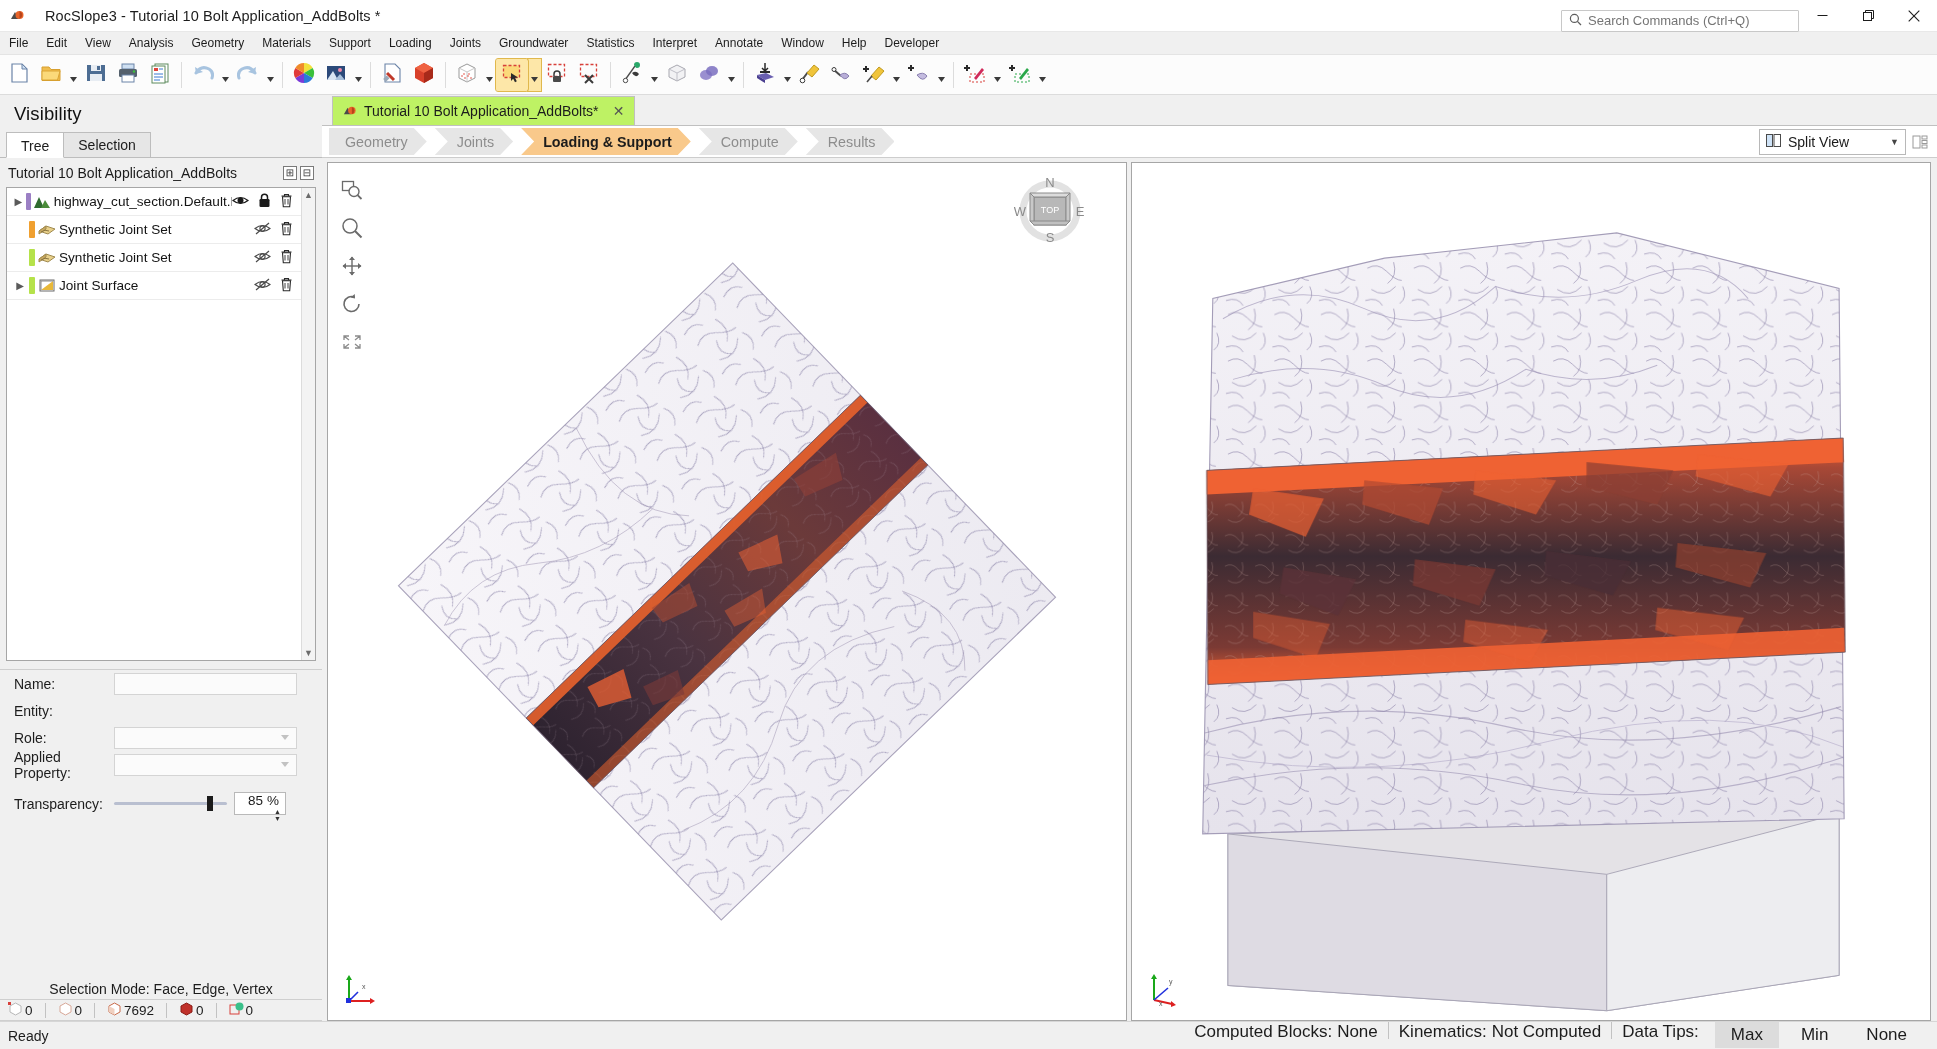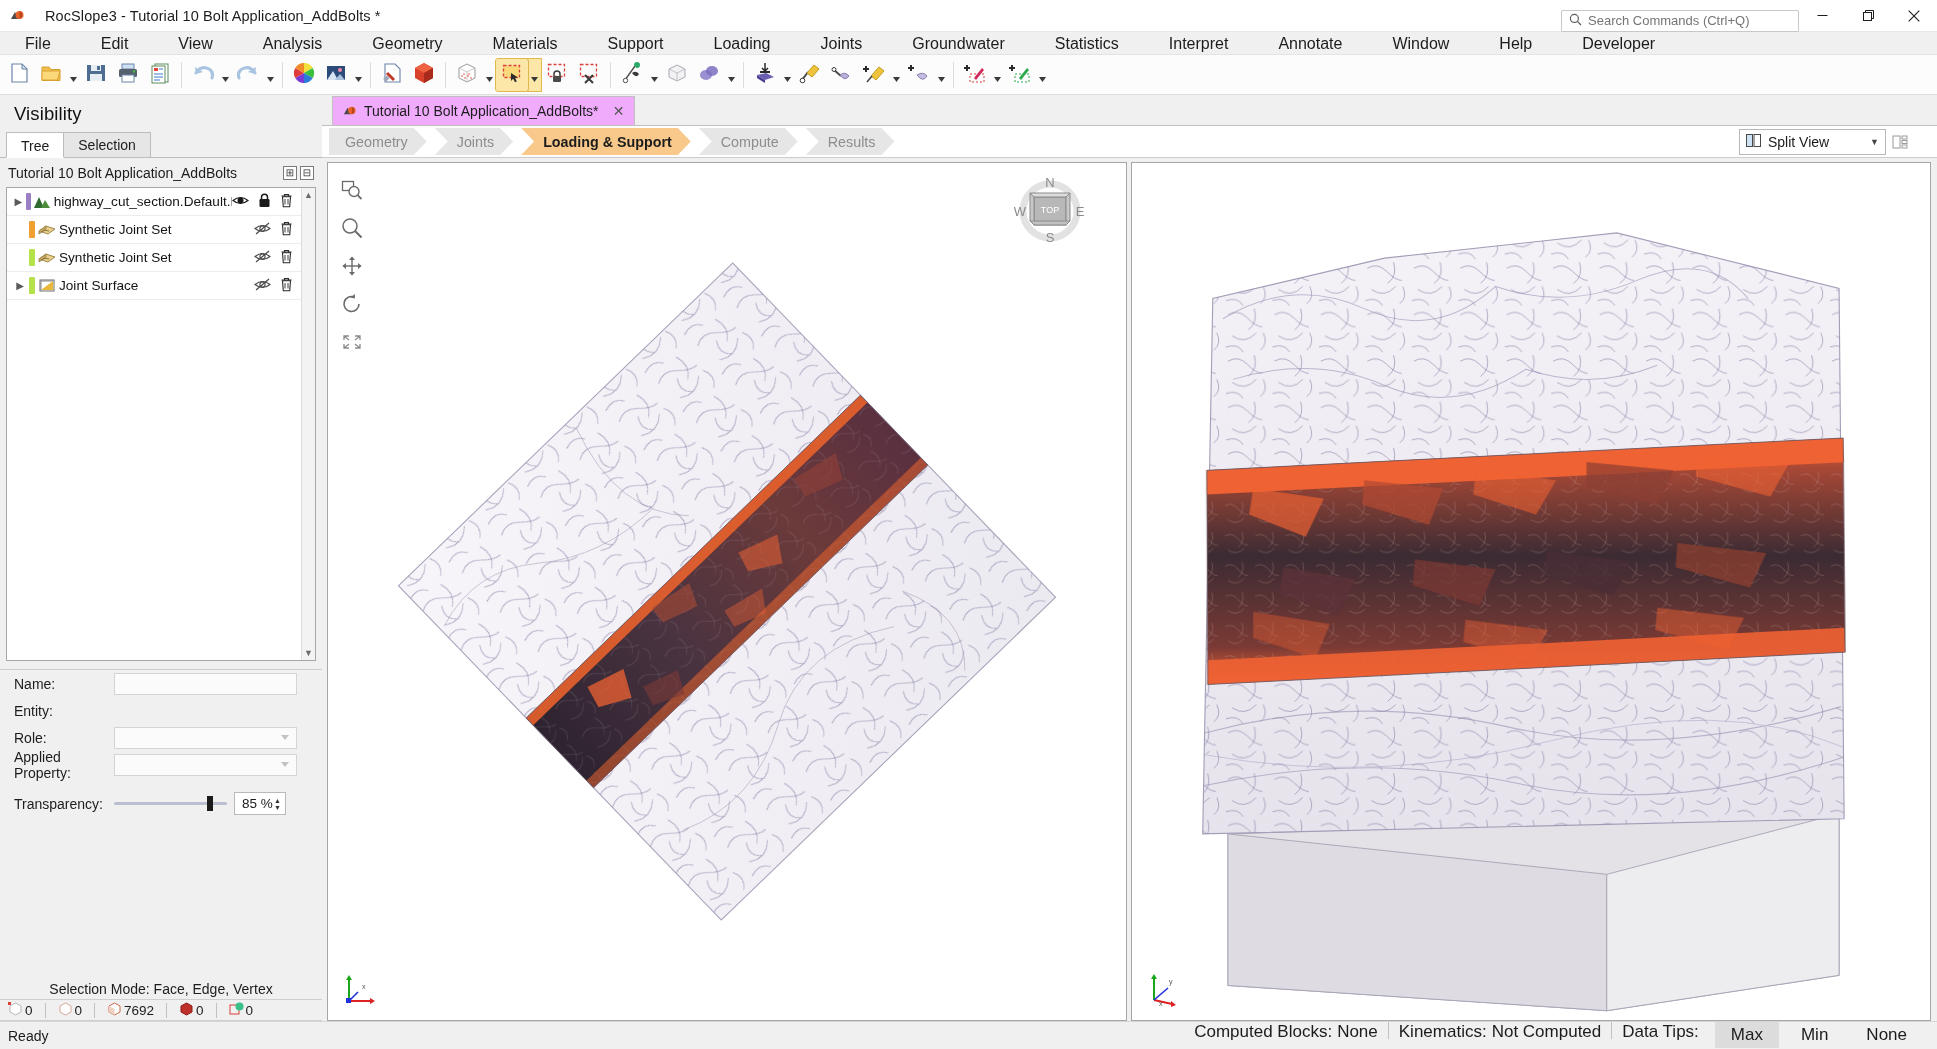--- a/index.html
+++ b/index.html
@@ -27,21 +27,21 @@
     border:0;outline:0;font-size:13px;color:#777;font-family:"Liberation Sans",sans-serif;
     background:transparent;width:190px;
   }
   .wbtn{ width:46px;height:32px;display:flex;align-items:center;justify-content:center;}
 
   
   .menubar{
     height:23px;display:flex;align-items:center;background:#f0f0f0;flex:0 0 23px;
     border-bottom:1px solid #e4e4e4;
   }
-  .menu-item{ padding:0 25px;font-size:16px;color:#1c1c1c;line-height:23px;height:23px;cursor:default;}
+  .menu-item{ padding:0 9px;font-size:12px;color:#1c1c1c;line-height:23px;height:23px;cursor:default;}
 
   
   .toolbar{
     height:40px;display:flex;align-items:center;background:#fcfcfc;flex:0 0 40px;
     border-bottom:1px solid #dcdcdc;padding-left:3px;
   }
   .tb{ width:32px;height:32px;display:flex;align-items:center;justify-content:center;position:relative;border-radius:2px;}
   .tb.sel{ background:#fde7a8; outline:1px solid #e0b84d;}
   .tb-caret{ width:13px;height:32px;display:flex;align-items:flex-end;justify-content:center;padding-bottom:9px;}
   .tb-caret.sel{ background:#fde7a8; outline:1px solid #e0b84d;}
@@ -80,46 +80,46 @@
 
   .props{ flex:0 0 352px;background:#f0f0f0;border-top:1px solid #cfcfcf;margin-top:8px;display:flex;flex-direction:column;}
   .props .panel-title{ padding:9px 0 10px 14px;}
   .prow{ display:flex;align-items:center;height:27px;padding-left:14px;}
   .plabel{ width:100px;font-size:14px;color:#1c1c1c;}
   .pinput{ flex:0 0 183px;height:22px;background:#fbfbfb;border:1px solid #d4d4d4;}
   .pcombo{ flex:0 0 183px;height:22px;background:#fbfbfb;border:1px solid #d4d4d4;display:flex;align-items:center;justify-content:flex-end;padding-right:7px;}
   .slider{ flex:0 0 113px;height:22px;display:flex;align-items:center;position:relative;margin-left:0;}
   .slider .track{ height:3px;background:#b9bfd0;width:100%;border-radius:2px;}
   .slider .knob{ position:absolute;width:6px;height:15px;background:#1b1b1b;left:85%;margin-left:-3px;}
-  .spin{ width:52px;height:23px;border:1px solid #b9b9b9;background:#fff;display:flex;align-items:center;font-size:13.5px;padding-left:7px;margin-left:7px;}
+  .spin{ width:52px;height:23px;border:1px solid #b9b9b9;background:#fff;display:flex;align-items:center;font-size:13.5px;padding-left:7px;margin-left:7px;flex-direction:column;}
   .spin .arrows{ margin-left:auto;display:flex;flex-direction:column;font-size:7px;line-height:7px;color:#333;padding-right:4px;}
 
   .selmode{ text-align:center;font-size:14px;color:#1c1c1c;padding:6px 0 2px 0;}
   .countbar{ display:flex;align-items:center;height:22px;border-top:1px solid #cfcfcf;border-bottom:1px solid #cfcfcf;background:#f0f0f0;}
   .cnt{ display:flex;align-items:center;font-size:13.5px;color:#1c1c1c;padding:0 8px;height:22px;}
   .cnt .vsep{ width:1px;height:15px;background:#c2c2c2;}
 
   
   .viewarea{ flex:1;display:flex;flex-direction:column;min-width:0;background:#f0f0f0;}
   .doctab-row{ height:30px;display:flex;align-items:flex-end;background:#f0f0f0;padding-left:10px;}
   .doctab{
-    height:29px;display:flex;align-items:center;background:#f0abfc;border:1px solid #c0c0c0;border-bottom:none;
+    height:29px;display:flex;align-items:center;background:#bef264;border:1px solid #c0c0c0;border-bottom:none;
     padding:0 7px 0 9px;font-size:14px;color:#1c1c1c;
   }
   .doctab .dicon{ width:15px;height:15px;margin-right:7px;}
   .doctab .xclose{ margin-left:12px;color:#555;font-size:14px;width:16px;text-align:center;}
   .wf-row{ height:33px;display:flex;align-items:center;background:#fff;border-top:1px solid #c0c0c0;border-bottom:1px solid #cdcdcd;position:relative;padding-left:7px;}
   .chev{ height:27px;display:flex;align-items:center;padding:0 19px 0 22px;font-size:14.3px;color:#8d8d8d;
     background:#e6e6e6;position:relative;margin-right:8px;
     clip-path:polygon(0 0, calc(100% - 13px) 0, 100% 50%, calc(100% - 13px) 100%, 0 100%, 13px 50%);
   }
   .chev.first{ clip-path:polygon(0 0, calc(100% - 13px) 0, 100% 50%, calc(100% - 13px) 100%, 0 100%);padding-left:16px;}
   .chev.active{ background:#f9c98b;color:#1c1c1c;font-weight:bold;}
   .splitview{
-    position:absolute;right:24px;top:3px;display:flex;align-items:center;
+    position:absolute;right:4px;top:3px;display:flex;align-items:center;
   }
   .sv-combo{ width:147px;height:26px;border:1px solid #b8b8b8;background:#fff;display:flex;align-items:center;padding:0 6px;font-size:14px;}
   .sv-combo .svlabel{ margin-left:7px;}
   .sv-combo .svcaret{ margin-left:auto;font-size:9px;color:#444;}
   .sv-btn{ width:27px;height:26px;border:1px solid transparent;display:flex;align-items:center;justify-content:center;}
 
   .canvases{ flex:1;display:flex;background:#f0f0f0;padding:4px 6px 0 5px;gap:4px;min-height:0;}
   .canvas{ flex:1;background:#fff;border:1px solid #a6a6a6;position:relative;overflow:hidden;}
   .navtools{ position:absolute;left:11px;top:14px;display:flex;flex-direction:column;gap:12px;}
   .navtool{ width:26px;height:26px;display:flex;align-items:center;justify-content:center;}

